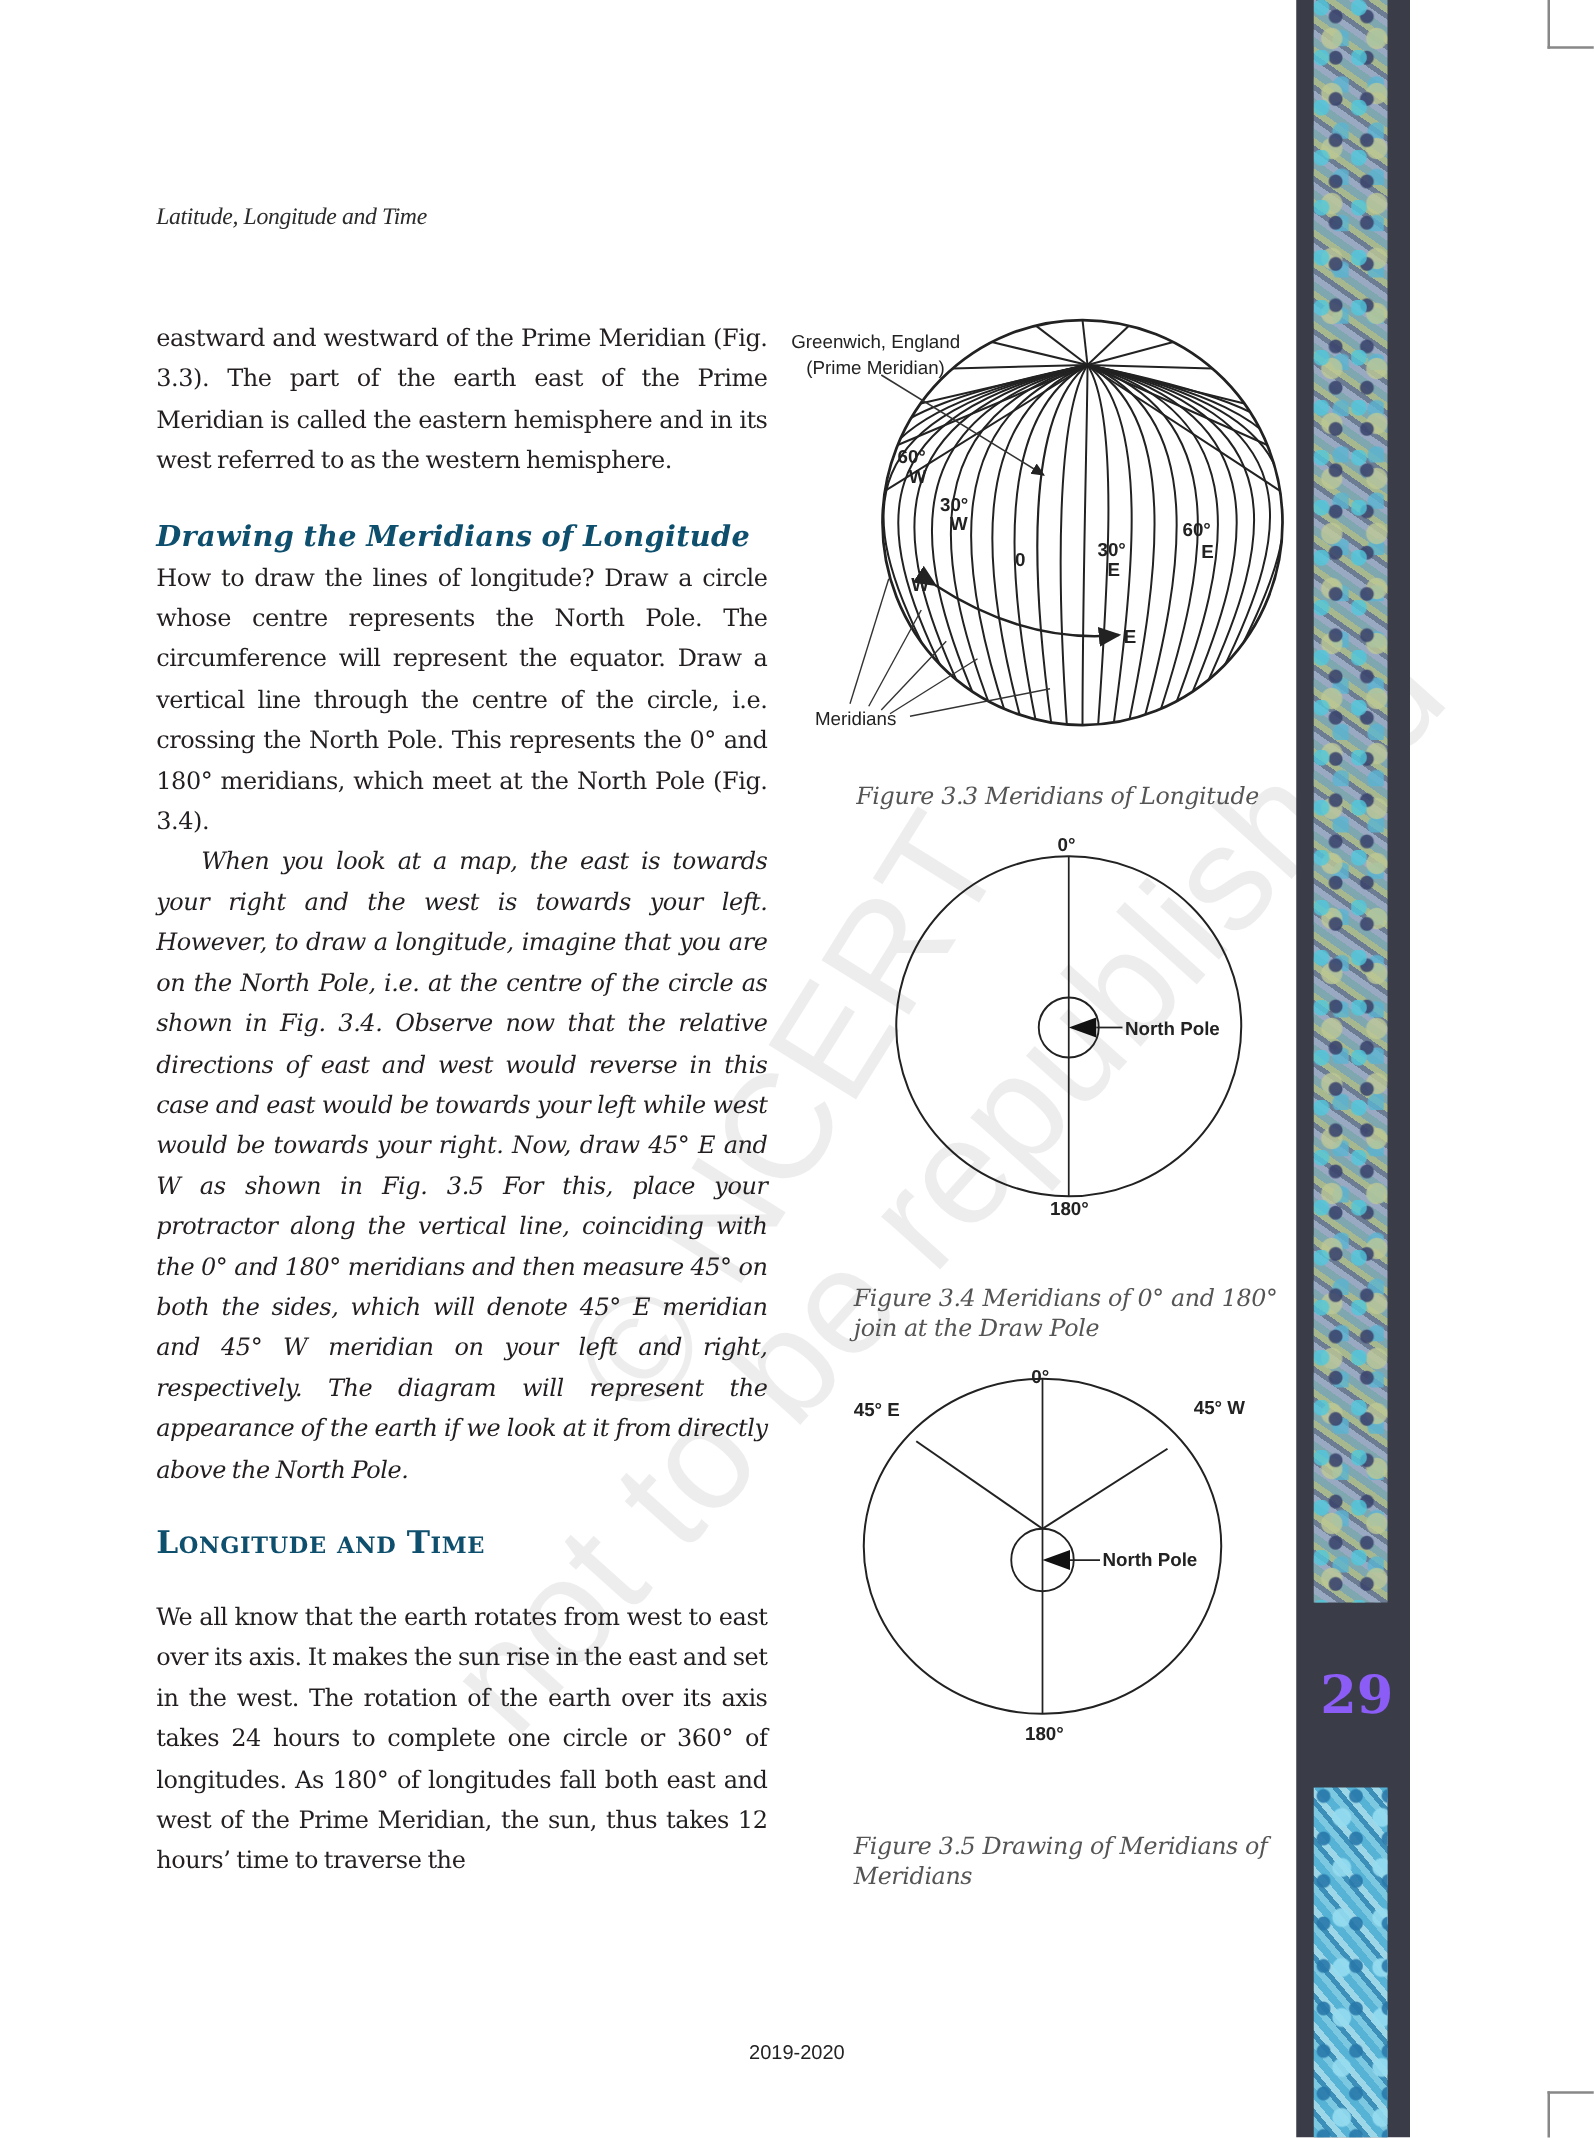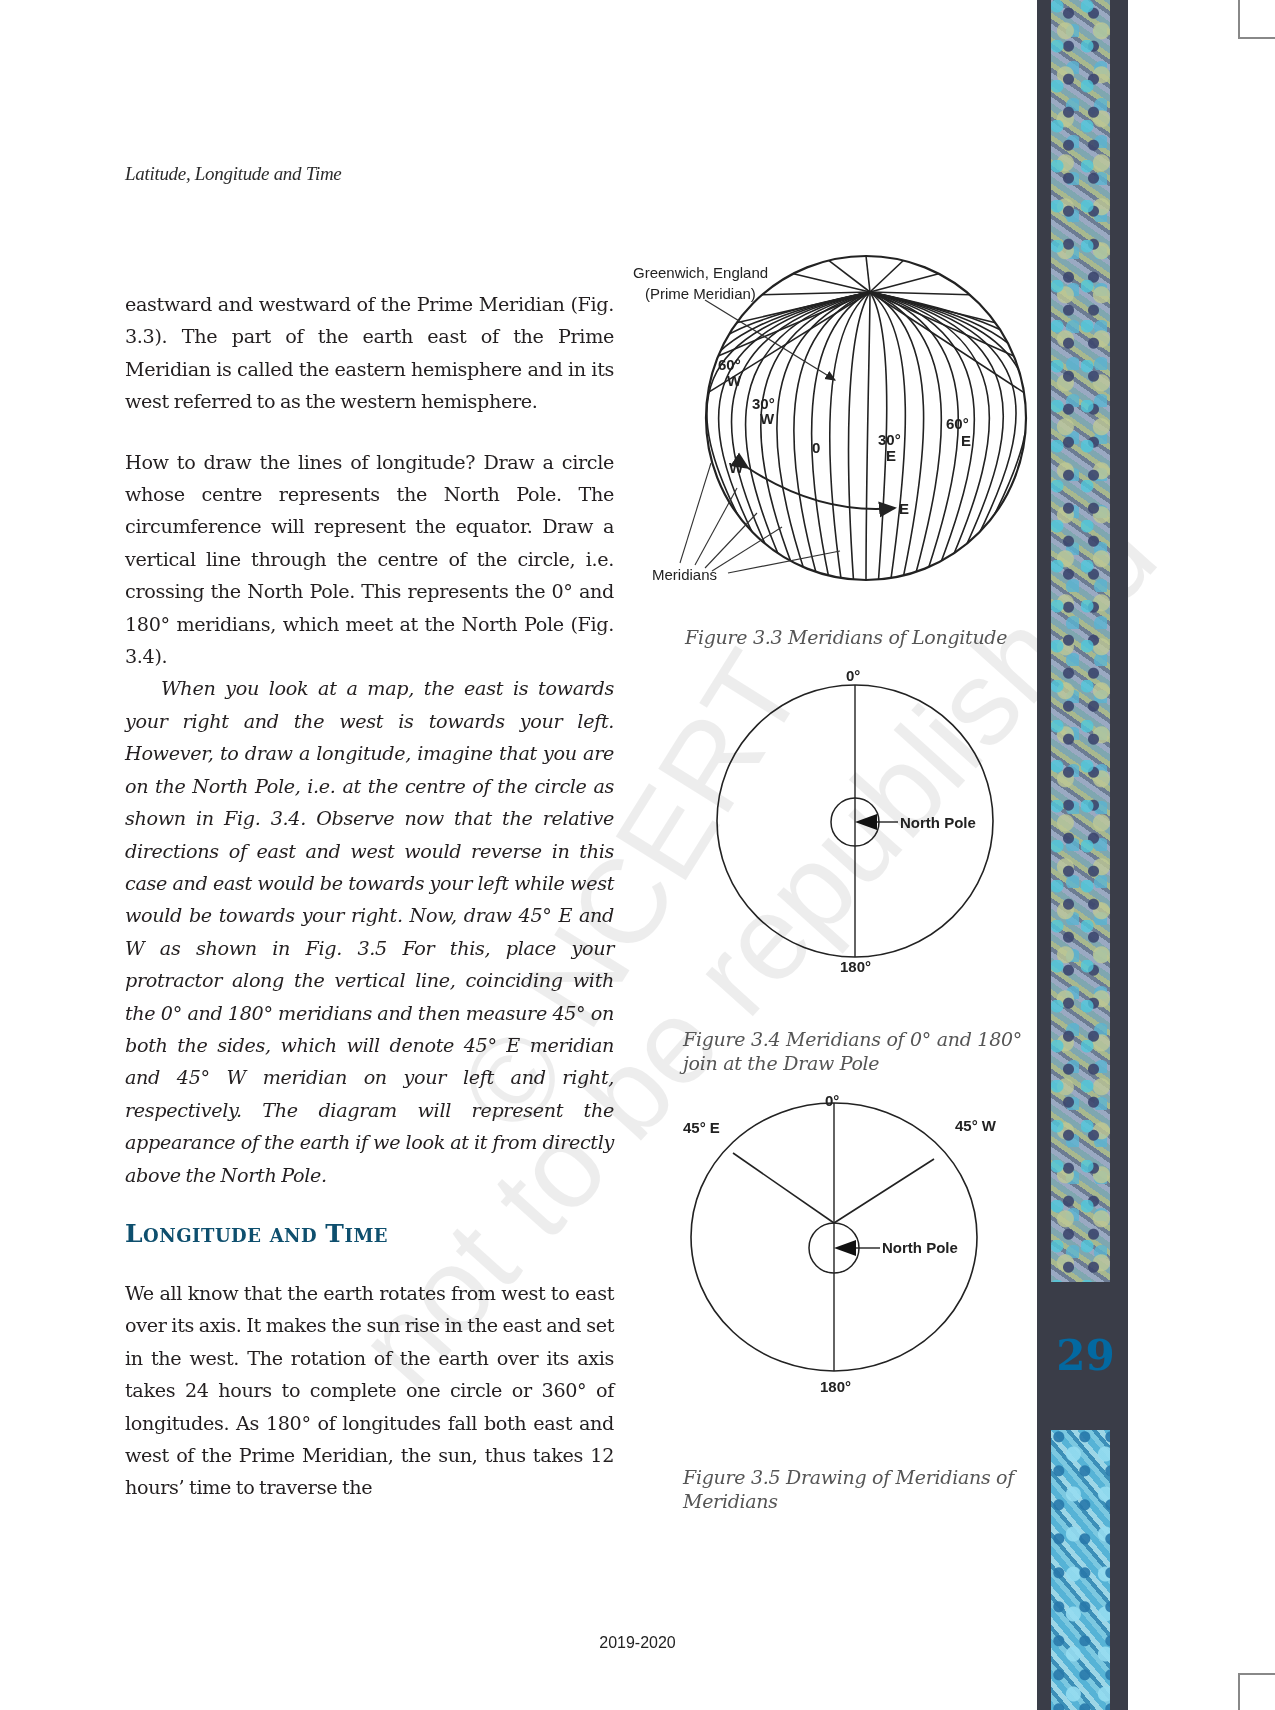--- a/index.html
+++ b/index.html
@@ -23,40 +23,41 @@
           radial-gradient(circle at 70% 40%, rgba(60,70,110,.9) 0 5px, transparent 6px),
           radial-gradient(circle at 40% 70%, rgba(190,200,150,.8) 0 8px, transparent 9px),
           radial-gradient(circle at 80% 85%, rgba(90,180,210,.8) 0 7px, transparent 8px),
           repeating-linear-gradient(35deg, #7fa7b0 0 6px, #9aa9c2 6px 11px, #6c7c93 11px 15px, #a8b88e 15px 20px);
          background-size: 30px 40px, 25px 33px, 36px 44px, 28px 37px, auto; }
   .tex.blue { background:
           radial-gradient(circle at 30% 20%, rgba(40,120,170,.9) 0 5px, transparent 6px),
           radial-gradient(circle at 70% 60%, rgba(150,220,240,.9) 0 7px, transparent 8px),
           repeating-linear-gradient(50deg, #56b3d6 0 6px, #7cc8e0 6px 11px, #3c8fb8 11px 15px, #9dd6e6 15px 20px);
           background-size: 26px 34px, 32px 40px, auto; }
-  .page-number { left:1037px; width:97px; top:1331px; text-align:center; color:#0369a1; font-weight:bold;
+  .page-number { left:1037px; width:97px; top:1331px; text-align:center; color:#8b5cf6; font-weight:bold;
                  font-family:"DejaVu Serif", serif; font-size:42px; }
   .crop-mark { border-color:#888; border-style:solid; }
   .watermark { font-family:"Liberation Sans", sans-serif; color:rgba(0,0,0,0.07); font-size:120px; white-space:nowrap;
                transform-origin:left top; }
 </style>
 </head>
 <body>
 
 <div class="abs watermark" style="left:430px; top:1080px; transform:rotate(-58deg);">© NCERT</div>
 <div class="abs watermark" style="left:330px; top:1320px; transform:rotate(-48deg);">not to be republished</div>
 
 <div class="abs crop-mark" style="left:1238px; top:0; width:37px; height:37px; border-width:0 0 2px 2px;"></div>
 <div class="abs crop-mark" style="left:1238px; top:1673px; width:37px; height:37px; border-width:2px 0 0 2px;"></div>
 
 <div class="abs running-head">Latitude, Longitude and Time</div>
 
-<div class="abs col" style="top:255px;margin-top:34px;">
+<div class="abs col" style="top:255px;">
   <p>eastward and westward of the Prime Meridian (Fig. 3.3). The part of the earth east of the Prime Meridian is called the eastern hemisphere and in its west referred to as the western hemisphere.</p>
   <div style="height:28px;"></div>
+  <div class="h-blue" style="line-height:34px;">Drawing the Meridians of Longitude</div>
   <p>How to draw the lines of longitude? Draw a circle whose centre represents the North Pole. The circumference will represent the equator. Draw a vertical line through the centre of the circle, i.e. crossing the North Pole. This represents the 0° and 180° meridians, which meet at the North Pole (Fig. 3.4).</p>
   <p class="indent">When you look at a map, the east is towards your right and the west is towards your left. However, to draw a longitude, imagine that you are on the North Pole, i.e. at the centre of the circle as shown in Fig. 3.4. Observe now that the relative directions of east and west would reverse in this case and east would be towards your left while west would be towards your right. Now, draw 45° E and W as shown in Fig. 3.5 For this, place your protractor along the vertical line, coinciding with the 0° and 180° meridians and then measure 45° on both the sides, which will denote 45° E meridian and 45° W meridian on your left and right, respectively. The diagram will represent the appearance of the earth if we look at it from directly above the North Pole.</p>
   <div style="height:22px;"></div>
   <div class="h-caps" style="line-height:40px;">Longitude and Time</div>
   <div style="height:24px;"></div>
   <p>We all know that the earth rotates from west to east over its axis. It makes the sun rise in the east and set in the west. The rotation of the earth over its axis takes 24 hours to complete one circle or 360° of longitudes. As 180° of longitudes fall both east and west of the Prime Meridian, the sun, thus takes 12 hours’ time to traverse the</p>
 </div>
 
 <svg class="abs" style="left:620px; top:250px;" width="420" height="340" viewBox="620 250 420 340">
   <defs>

